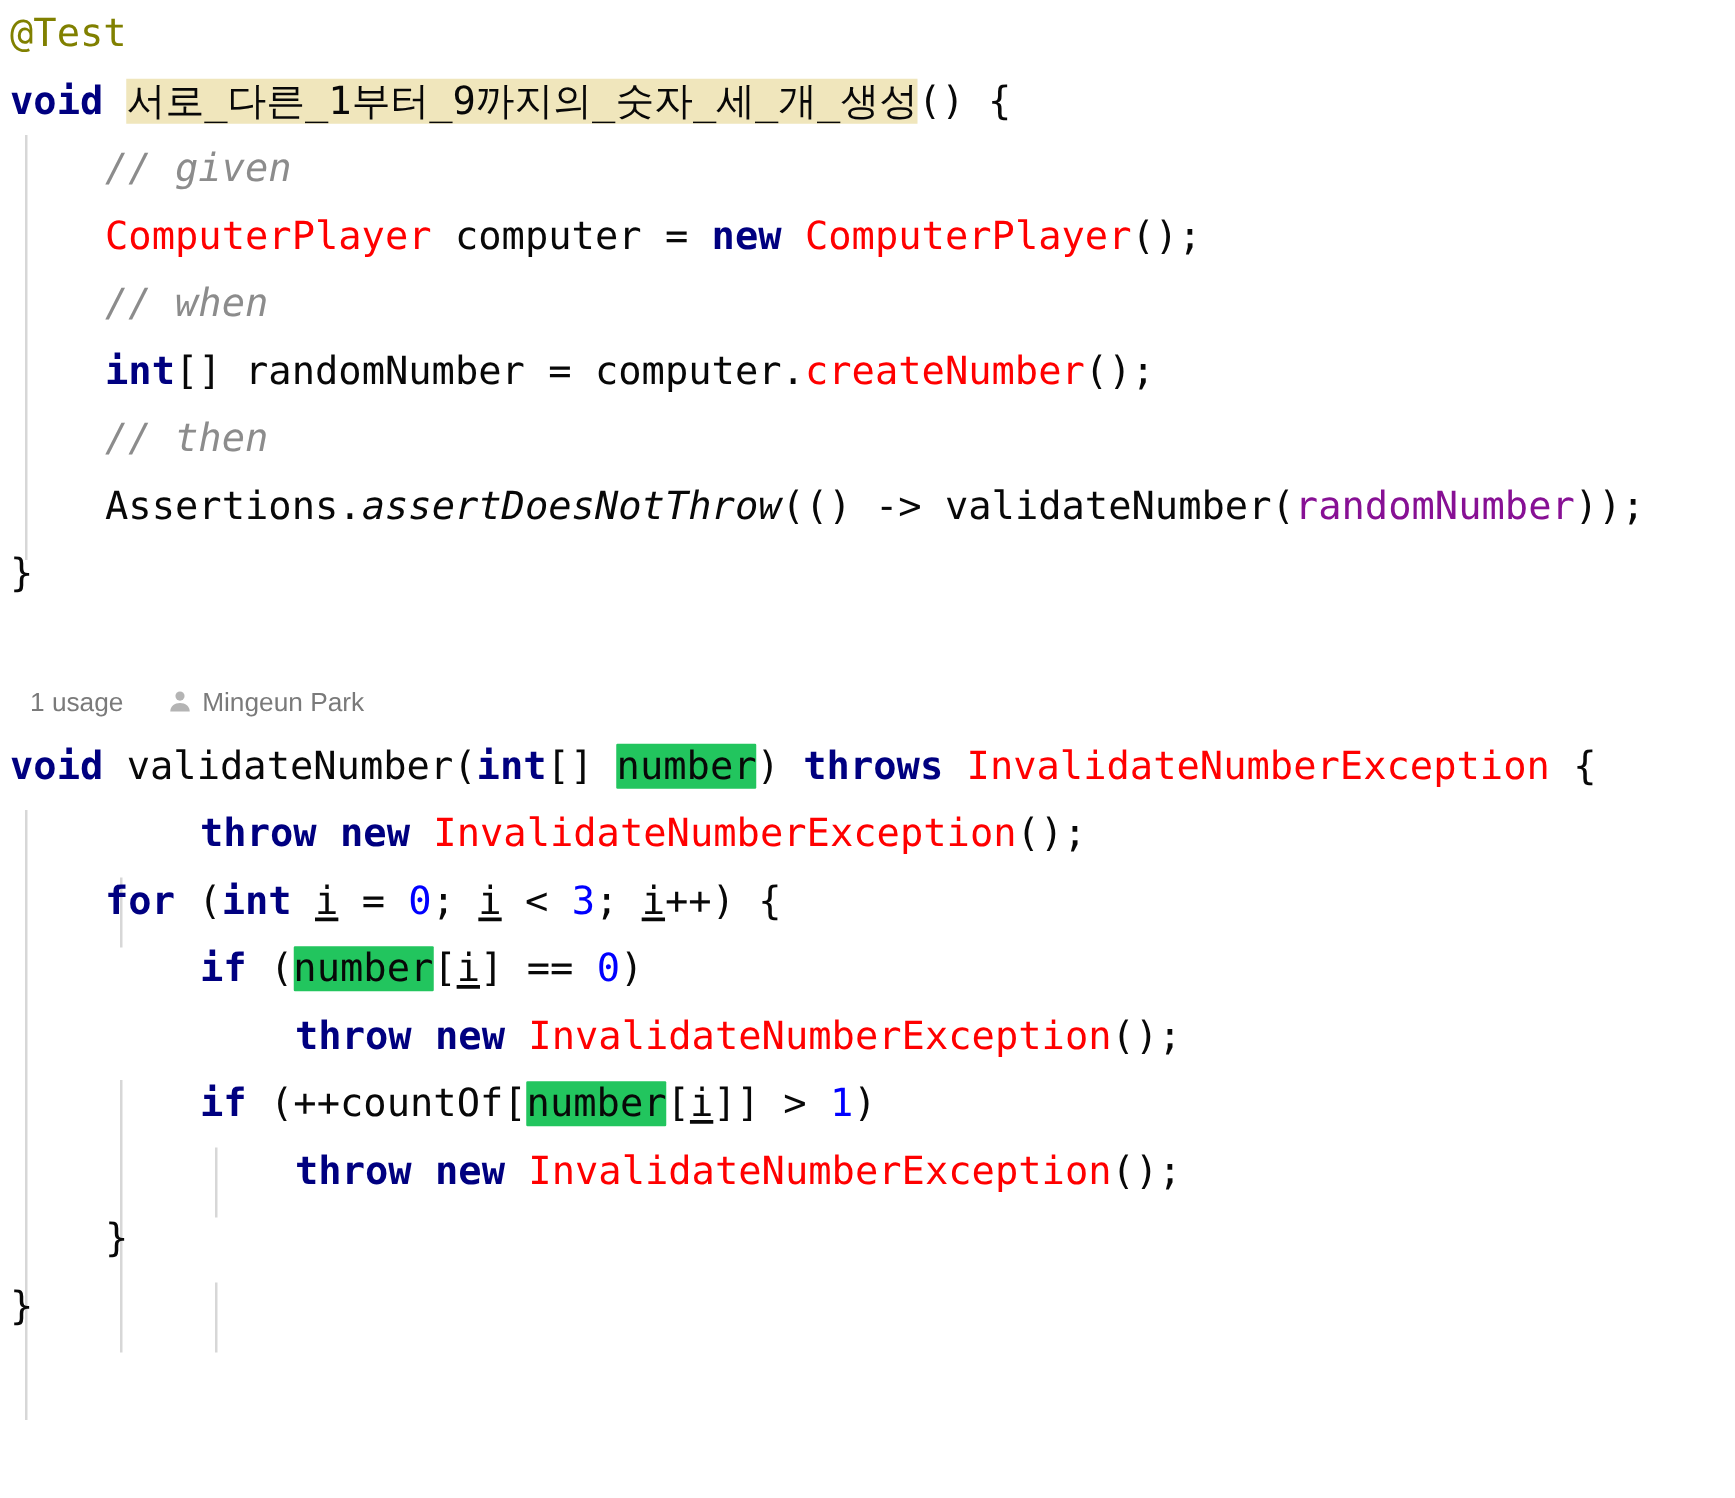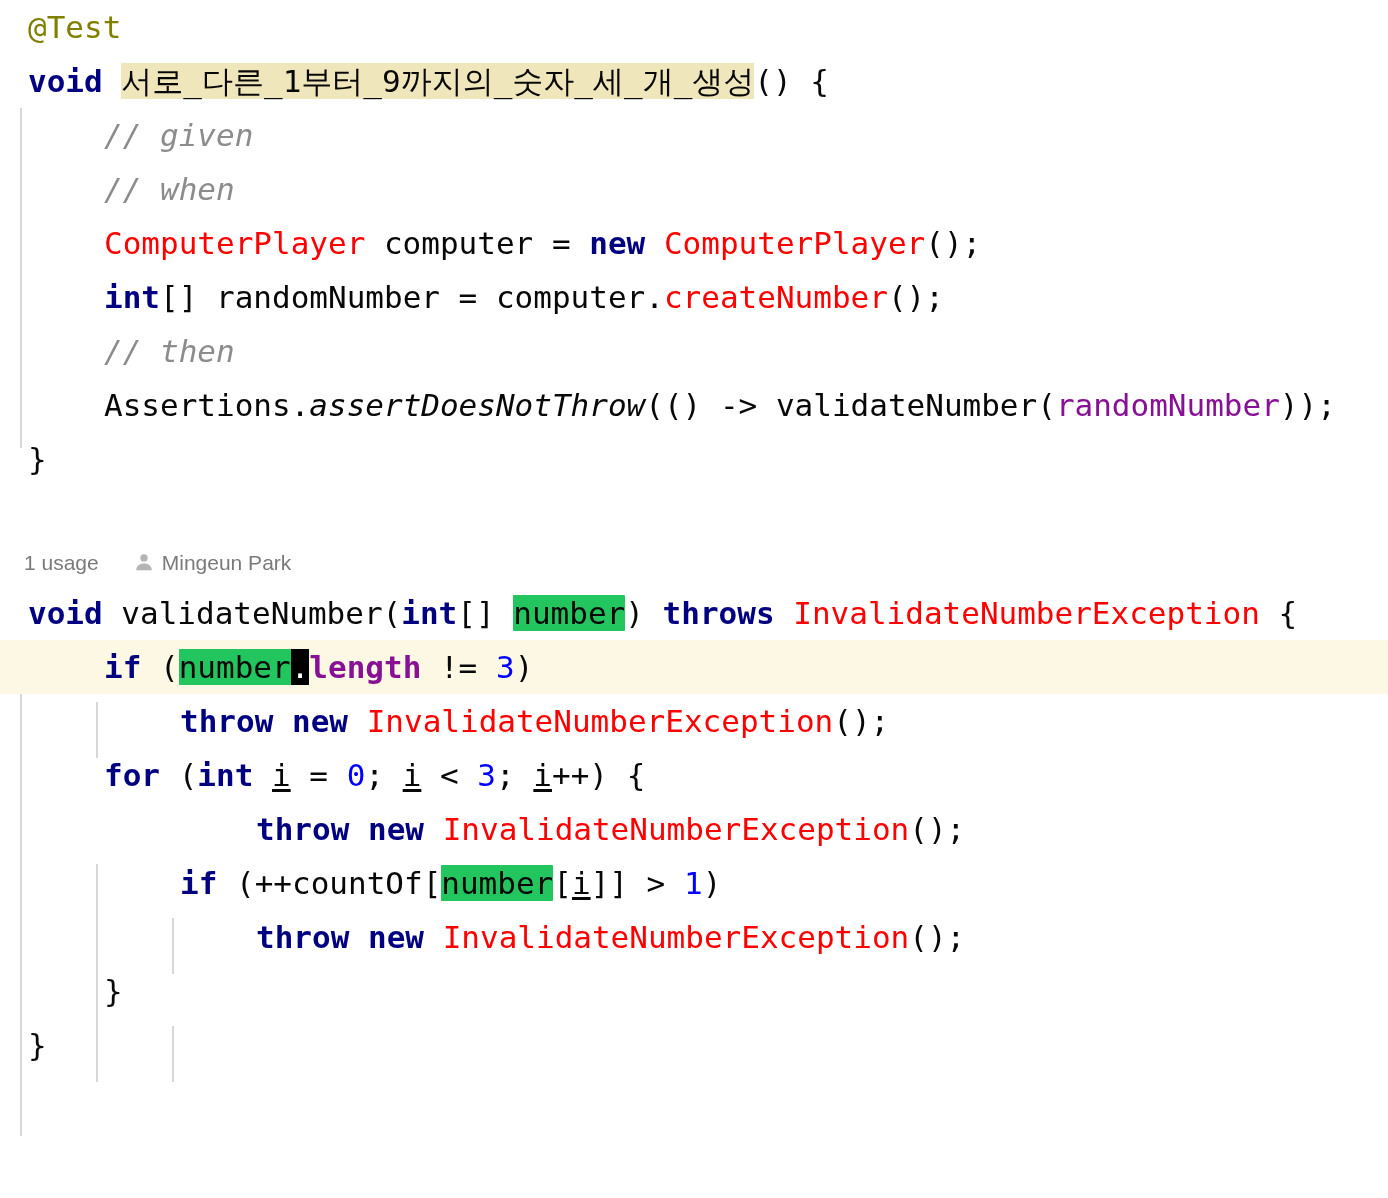--- a/index.html
+++ b/index.html
@@ -30,21 +30,21 @@
     white-space: pre;
     font-family: "DejaVu Sans Mono", "Liberation Mono", monospace;
     font-size: 31px;
     color: #080808;
     letter-spacing: 0px;
     z-index: 2;
   }
   .line .code {
     position: relative;
     display: inline-block;
-    padding-left: 28px;
+    padding-left: 8px;
     z-index: 2;
   }
   .line.caretline {
     background: #fdf8e3;
   }
   .line.blank { height: 54px; }
 
   
   .guide {
     position: absolute;
@@ -117,48 +117,48 @@
   <div class="guide" style="left:96px; top:864px; height:218px;"></div>
   <div class="guide" style="left:172px; top:918px; height:56px;"></div>
   <div class="guide" style="left:172px; top:1026px; height:56px;"></div>
 
   <div class="line"><span class="code"><span class="anno">@Test</span></span></div>
 
   <div class="line"><span class="code"><span class="kw">void</span><span> </span><span class="hl-method">서로_다른_1부터_9까지의_숫자_세_개_생성</span><span>() {</span></span></div>
 
   <div class="line"><span class="code"><span style="display:inline-block;width:76px;"></span><span class="cmt">// given</span></span></div>
 
+  <div class="line"><span class="code"><span style="display:inline-block;width:76px;"></span><span class="cls">ComputerPlayer</span><span> computer = </span><span class="kw">new</span><span class="cls"> ComputerPlayer</span><span>();</span></span></div>
+
   <div class="line"><span class="code"><span style="display:inline-block;width:76px;"></span><span class="cmt">// when</span></span></div>
-
-  <div class="line"><span class="code"><span style="display:inline-block;width:76px;"></span><span class="cls">ComputerPlayer</span><span> computer = </span><span class="kw">new</span><span class="cls"> ComputerPlayer</span><span>();</span></span></div>
 
   <div class="line"><span class="code"><span style="display:inline-block;width:76px;"></span><span class="kw">int</span><span>[] randomNumber = computer.</span><span class="cls">createNumber</span><span>();</span></span></div>
 
   <div class="line"><span class="code"><span style="display:inline-block;width:76px;"></span><span class="cmt">// then</span></span></div>
 
   <div class="line"><span class="code"><span style="display:inline-block;width:76px;"></span><span>Assertions.</span><span class="staticm">assertDoesNotThrow</span><span>(() -&gt; validateNumber(</span><span class="localvar">randomNumber</span><span>));</span></span></div>
 
   <div class="line"><span class="code"><span>}</span></span></div>
 
   <div class="line blank"><span class="code"> </span></div>
 
   <div class="inlay"><span class="usage">1 usage</span><span class="author-wrap"><span class="person-icon"><svg viewBox="0 0 24 24" width="22" height="22" aria-hidden="true">
             <circle cx="12" cy="7.5" r="4" fill="#b4b4b4"></circle>
             <path d="M3.5 21c0-4.7 3.8-7.5 8.5-7.5s8.5 2.8 8.5 7.5z" fill="#b4b4b4"></path>
           </svg></span><span class="author">Mingeun Park</span></span></div>
 
   <div class="line"><span class="code"><span class="kw">void</span><span> validateNumber(</span><span class="kw">int</span><span>[] </span><span class="hl-ident">number</span><span>) </span><span class="kw">throws</span><span class="cls"> InvalidateNumberException</span><span> {</span></span></div>
 
-  <div class="line caretline"><span class="code"><span style="display:inline-block;width:76px;"></span><span class="kw">if</span><span> (</span><span class="hl-ident">number</span><span class="caret">.</span><span class="field">length</span><span> != </span><span class="num">3</span><span>)</span></span></div>
 
   <div class="line"><span class="code"><span style="display:inline-block;width:152px;"></span><span class="kw">throw</span><span class="kw"> new</span><span class="cls"> InvalidateNumberException</span><span>();</span></span></div>
 
 
   <div class="line"><span class="code"><span style="display:inline-block;width:76px;"></span><span class="kw">for</span><span> (</span><span class="kw">int</span><span> </span><span class="reassign">i</span><span> = </span><span class="num">0</span><span>; </span><span class="reassign">i</span><span> &lt; </span><span class="num">3</span><span>; </span><span class="reassign">i</span><span>++) {</span></span></div>
 
+  <div class="line"><span class="code"><span style="display:inline-block;width:152px;"></span><span class="kw">if</span><span> (</span><span class="hl-ident">number</span><span>[</span><span class="reassign">i</span><span>] == </span><span class="num">0</span><span>)</span></span></div>
 
   <div class="line"><span class="code"><span style="display:inline-block;width:228px;"></span><span class="kw">throw</span><span class="kw"> new</span><span class="cls"> InvalidateNumberException</span><span>();</span></span></div>
 
   <div class="line"><span class="code"><span style="display:inline-block;width:152px;"></span><span class="kw">if</span><span> (++countOf[</span><span class="hl-ident">number</span><span>[</span><span class="reassign">i</span><span>]] &gt; </span><span class="num">1</span><span>)</span></span></div>
 
   <div class="line"><span class="code"><span style="display:inline-block;width:228px;"></span><span class="kw">throw</span><span class="kw"> new</span><span class="cls"> InvalidateNumberException</span><span>();</span></span></div>
 
   <div class="line"><span class="code"><span style="display:inline-block;width:76px;"></span><span>}</span></span></div>
 
   <div class="line"><span class="code"><span>}</span></span></div>

